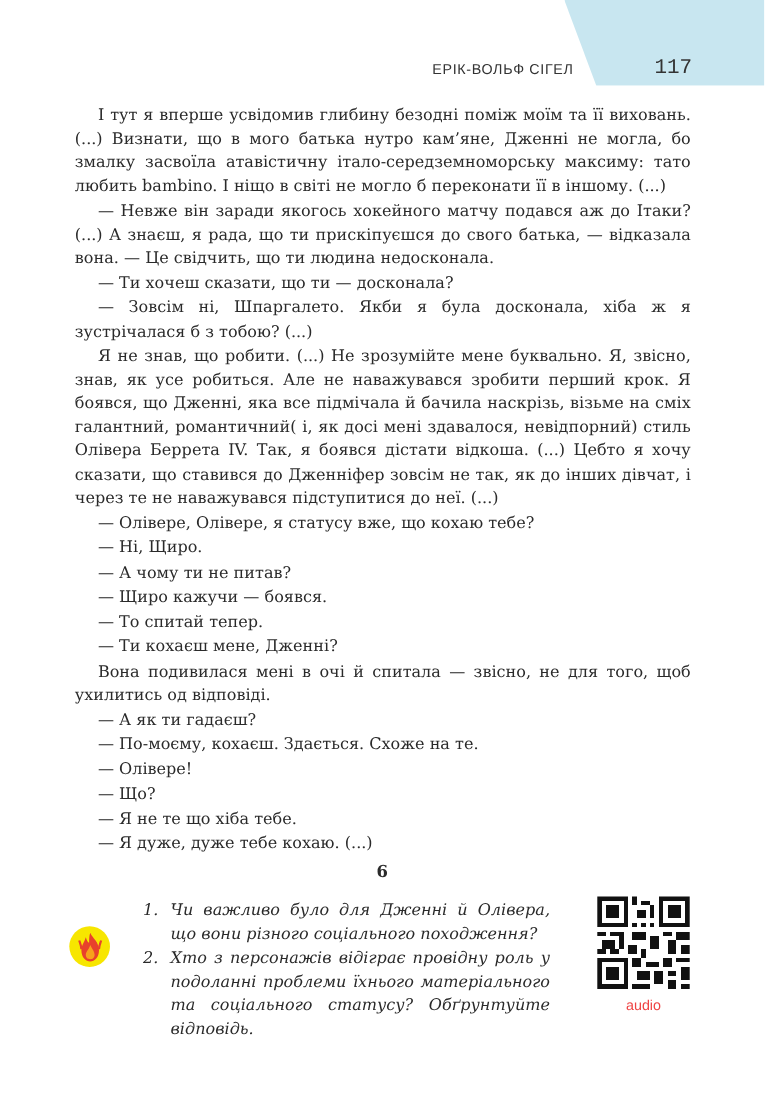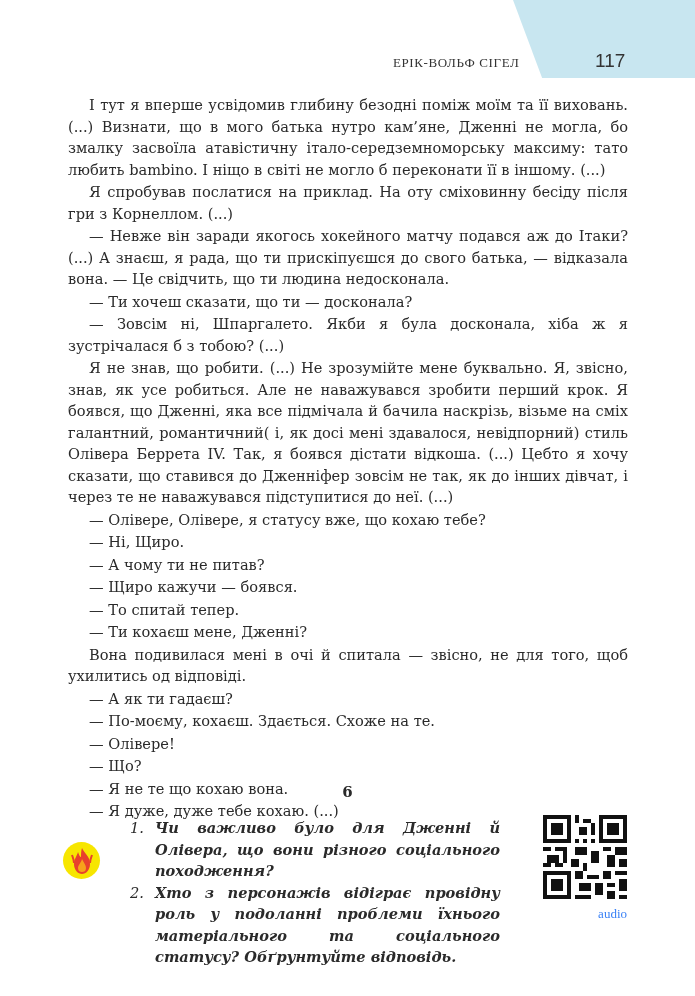--- a/index.html
+++ b/index.html
@@ -1,65 +1,64 @@
 <!DOCTYPE html>
 <html><head>
 <meta charset="utf-8">
 <style>
   html, body { margin:0; padding:0; }
   body { width:695px; height:996px; background:#ffffff; position:relative; overflow:hidden;
          font-family:"DejaVu Serif", serif; color:#2a2a2a; }
   .header-band { position:absolute; left:513px; top:0; width:182px; height:78px; background:#c8e6f0;
                  clip-path:polygon(0 0, 100% 0, 100% 100%, 16% 100%); }
-  .running-head { position:absolute; left:393px; top:55px; font-family:Liberation Serif, serif;
+  .running-head { position:absolute; left:393px; top:55px; font-family:Liberation Sans, sans-serif;
                   font-size:13px; letter-spacing:0.6px; color:#333; }
-  .page-number { position:absolute; left:595px; top:50px; font-family:Liberation Sans, sans-serif;
+  .page-number { position:absolute; left:595px; top:50px; font-family:Liberation Mono, monospace;
                  font-size:19px; color:#333; }
   .text { position:absolute; left:67px; top:93px; width:562px; font-size:14.6px; line-height:21.5px; }
   .text p { margin:1px; text-align:justify; text-align-last:left; }
   .ind { text-indent:21px; }
   .section-number { position:absolute; left:0; width:695px; top:783px; text-align:center;
                     font-weight:bold; font-size:15px; }
   .questions { position:absolute; left:130px; top:817px; width:370px; font-style:italic;
                font-size:14.6px; line-height:21.5px; }
   .q { display:flex; }
   .q .num { width:25px; flex:none; }
-  .q .qt { flex:1; text-align:justify;font-weight:bold; }
+  .q .qt { flex:1; text-align:justify; }
   .fire-icon { position:absolute; left:63px; top:842px; width:37px; height:37px; border-radius:50%;
                background:#f7e600; display:flex; align-items:center; justify-content:center; }
   .qr { position:absolute; left:543px; top:815px; width:84px; height:84px; }
-  .qr-label { position:absolute; left:543px; top:906px; width:84px; text-align:right;
-              font-family:Liberation Serif, serif; font-size:13px; color:#3b82f6; }
+  .qr-label { position:absolute; left:543px; top:906px; width:84px; text-align:center;
+              font-family:Liberation Sans, sans-serif; font-size:13px; color:#ef4444; }
 </style>
 </head>
 <body>
 
 <div class="header-band"></div>
 <div class="running-head">ЕРІК-ВОЛЬФ СІГЕЛ</div>
 <div class="page-number">117</div>
 
 <div class="text">
   <p class="ind">І тут я вперше усвідомив глибину безодні поміж моїм та її виховань. (...) Визнати, що в мого батька нутро кам’яне, Дженні не могла, бо змалку засвоїла атавістичну італо-середземноморську максиму: тато любить bambino. І ніщо в світі не могло б переконати її в іншому. (...)</p>
-  <p class="ind">Я спробував послатися на приклад. На оту сміховинну бесіду після гри з Корнеллом. (...)</p>
   <p class="ind">— Невже він заради якогось хокейного матчу подався аж до Ітаки? (...) А знаєш, я рада, що ти прискіпуєшся до свого батька, — відказала вона. — Це свідчить, що ти людина недосконала.</p>
   <p class="ind">— Ти хочеш сказати, що ти — досконала?</p>
   <p class="ind">— Зовсім ні, Шпаргалето. Якби я була досконала, хіба ж я зустрічалася б з тобою? (...)</p>
   <p class="ind">Я не знав, що робити. (...) Не зрозумійте мене буквально. Я, звісно, знав, як усе робиться. Але не наважувався зробити перший крок. Я боявся, що Дженні, яка все підмічала й бачила наскрізь, візьме на сміх галантний, романтичний( і, як досі мені здавалося, невідпорний) стиль Олівера Беррета IV. Так, я боявся дістати відкоша. (...) Цебто я хочу сказати, що ставився до Дженніфер зовсім не так, як до інших дівчат, і через те не наважувався підступитися до неї. (...)</p>
   <p class="ind">— Олівере, Олівере, я статусу вже, що кохаю тебе?</p>
   <p class="ind">— Ні, Щиро.</p>
   <p class="ind">— А чому ти не питав?</p>
   <p class="ind">— Щиро кажучи — боявся.</p>
   <p class="ind">— То спитай тепер.</p>
   <p class="ind">— Ти кохаєш мене, Дженні?</p>
   <p class="ind">Вона подивилася мені в очі й спитала — звісно, не для того, щоб ухилитись од відповіді.</p>
   <p class="ind">— А як ти гадаєш?</p>
   <p class="ind">— По-моєму, кохаєш. Здається. Схоже на те.</p>
   <p class="ind">— Олівере!</p>
   <p class="ind">— Що?</p>
-  <p class="ind">— Я не те що кохаю вона.</p>
+  <p class="ind">— Я не те що хіба тебе.</p>
   <p class="ind">— Я дуже, дуже тебе кохаю. (...)</p>
 </div>
 
 <div class="section-number">6</div>
 
 <div class="fire-icon">
   <svg width="26" height="28" viewBox="0 0 26 28">
     <path d="M13 1 C15 6 21 9 21 17 C21 23 17 27 13 27 C9 27 5 23 5 17 C5 12 8 9 9 5 C10 8 11 10 12 10 C12 7 12 4 13 1 Z" fill="#e8412c"></path>
     <path d="M3 8 C4 11 5 13 5 16" stroke="#e8412c" stroke-width="2" fill="none"></path>
     <path d="M23 8 C22 11 21 13 21 16" stroke="#e8412c" stroke-width="2" fill="none"></path>

